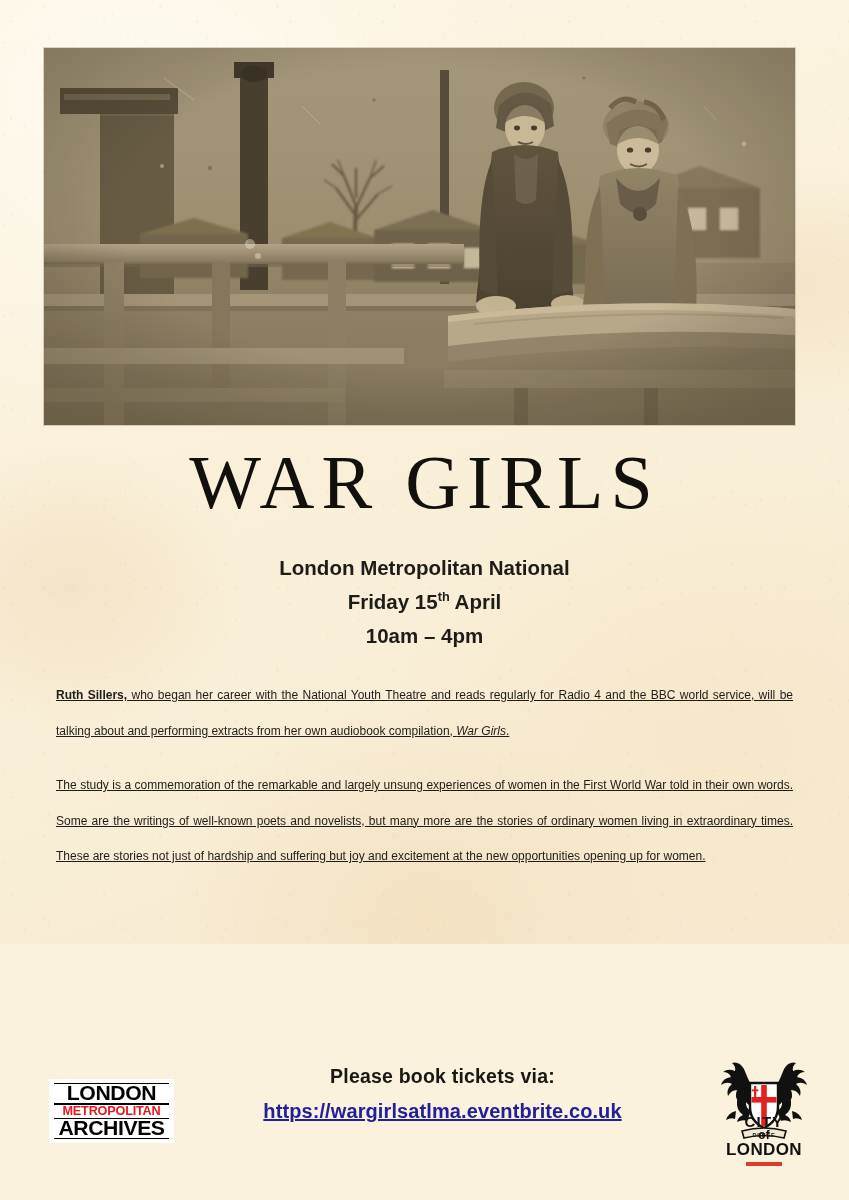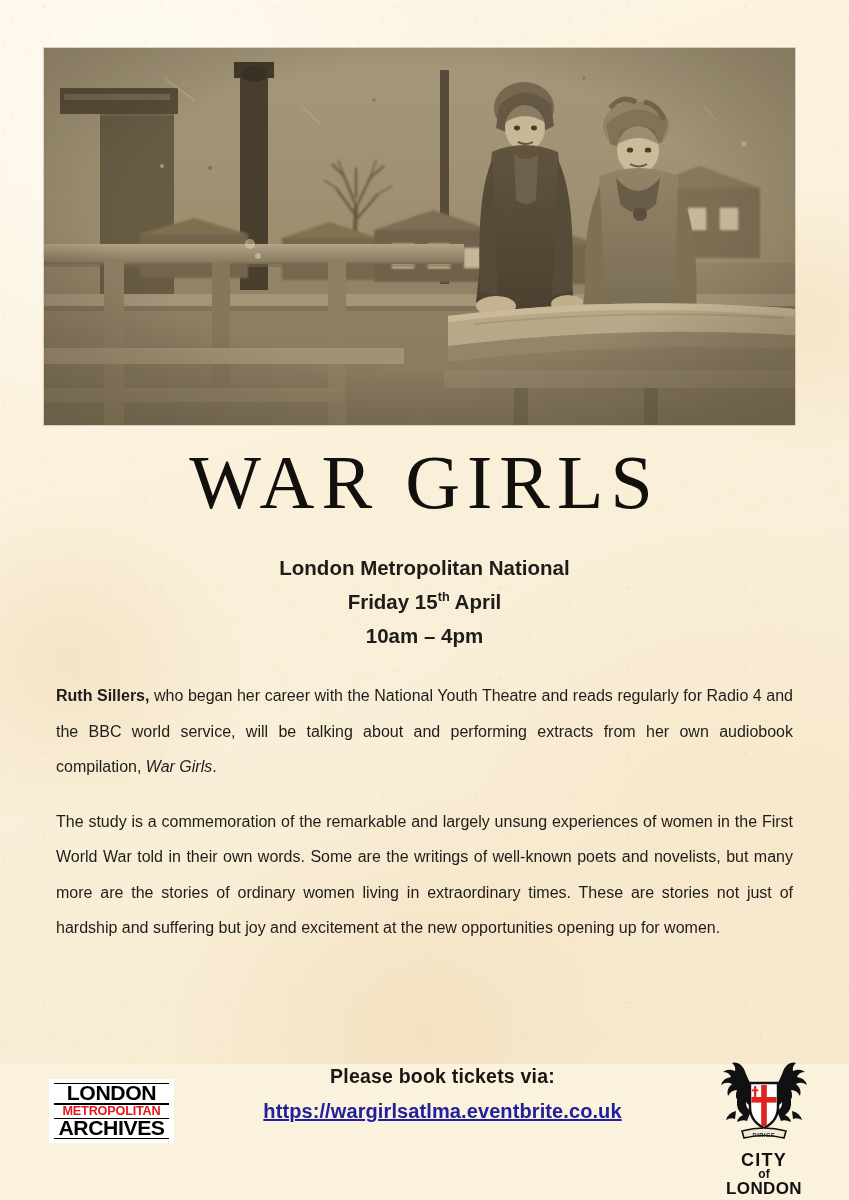--- a/index.html
+++ b/index.html
@@ -10,21 +10,21 @@
     width: 849px;
     height: 1200px;
     overflow: hidden;
     background: #fbf2dd;
     font-family: "Liberation Sans", sans-serif;
   }
 
   .poster {
     position: relative;
     width: 849px;
-    height: 1064px;
+    height: 944px;
     box-sizing: border-box;
     background-color: #fbf2de;
     background-image:
       radial-gradient(ellipse 60% 45% at 18% 12%, rgba(255,252,242,0.85) 0%, rgba(255,252,242,0) 70%),
       radial-gradient(ellipse 55% 40% at 85% 78%, rgba(246,228,196,0.55) 0%, rgba(246,228,196,0) 72%),
       radial-gradient(ellipse 40% 30% at 50% 97%, rgba(240,216,178,0.5) 0%, rgba(240,216,178,0) 75%),
       radial-gradient(ellipse 30% 22% at 8% 62%, rgba(238,214,176,0.45) 0%, rgba(238,214,176,0) 70%),
       radial-gradient(ellipse 25% 18% at 95% 30%, rgba(237,212,172,0.4) 0%, rgba(237,212,172,0) 70%),
       linear-gradient(160deg, #fdf6e6 0%, #faf0da 45%, #f7ead0 100%);
   }
@@ -92,23 +92,24 @@
     line-height: 0;
   }
 
   
   .body-copy {
     position: absolute;
     left: 56px;
     width: 737px;
     top: 678px;
     color: #1e1d1a;
-    font-size: 16px;
+    font-size: 12px;
     line-height: 35.5px;
     text-align: justify;
+    text-decoration: underline;
   }
   .body-copy p { margin: 0 0 19px 0; }
   .body-copy p:last-child { margin-bottom: 0; }
   .body-copy b { font-weight: bold; }
   .body-copy i { font-style: italic; }
 
   
   .booking {
     position: absolute;
     left: 0;
@@ -408,20 +409,20 @@
         <rect x="40" y="33" width="2.3" height="11" fill="#e0231f"></rect>
         <rect x="37.8" y="36.4" width="6.6" height="1.9" fill="#e0231f"></rect>
       </g>
 
       <g>
         <path d="M28 78 q22 -6 44 0 l-2 7 q-20 -5 -40 0 z" fill="#f3ead6" stroke="#111" stroke-width="1.6"></path>
         <text x="50" y="84.4" font-family="'Liberation Sans', sans-serif" font-size="5.6" font-weight="bold" fill="#111" text-anchor="middle" letter-spacing="0.6">DIRIGE</text>
       </g>
     </svg>
     <div style="position:absolute;left:0;top:60px;width:100%;text-align:center;font-family:'Liberation Sans',sans-serif;">
-      <div style="font-weight:bold;font-size:18px;line-height:17px;letter-spacing:1.2px;color:#111;margin-top:39px;">CITY</div>
+      <div style="font-weight:bold;font-size:15px;line-height:17px;letter-spacing:1.2px;color:#111;">CITY</div>
       <div style="font-weight:bold;font-size:12px;line-height:11px;color:#111;">of</div>
       <div style="font-weight:bold;font-size:17px;line-height:17px;letter-spacing:0.4px;color:#111;">LONDON</div>
       <div style="width:36px;height:3.5px;background:#e03a2a;margin:4px auto 0;"></div>
     </div>
   </div>
 
 </div>
 
 </body></html>

